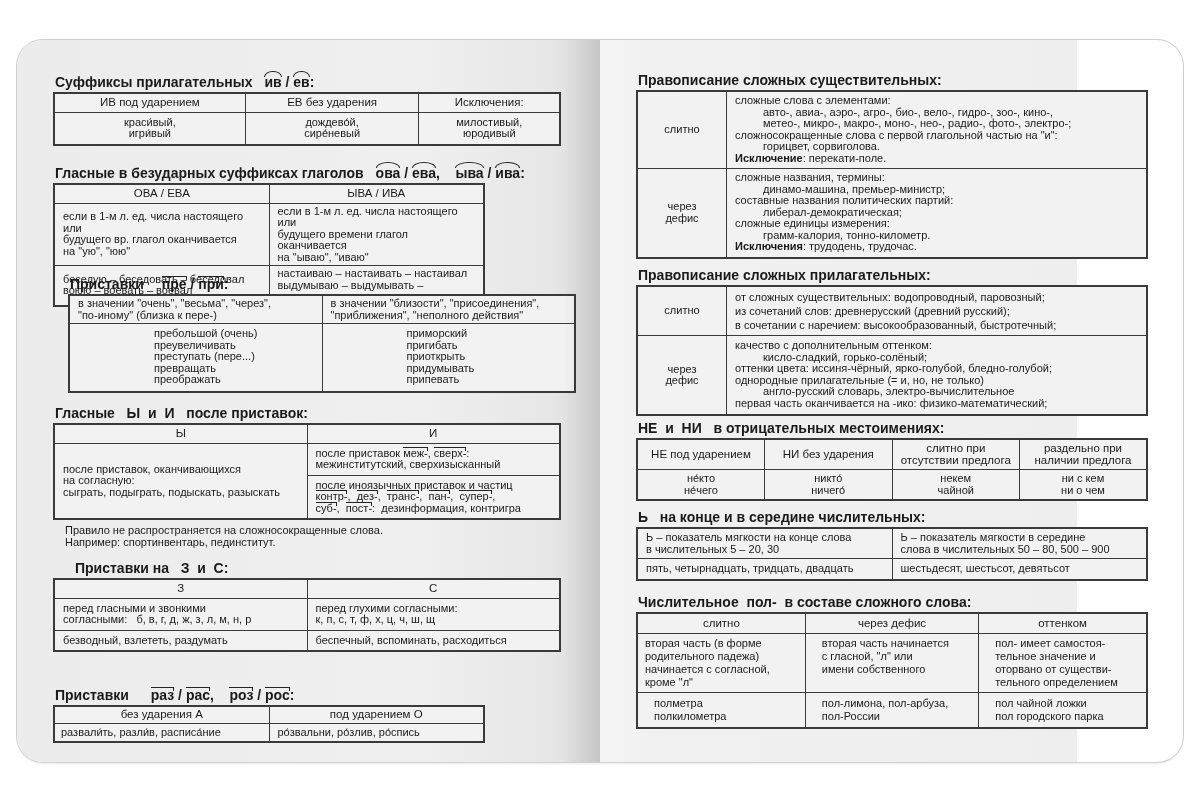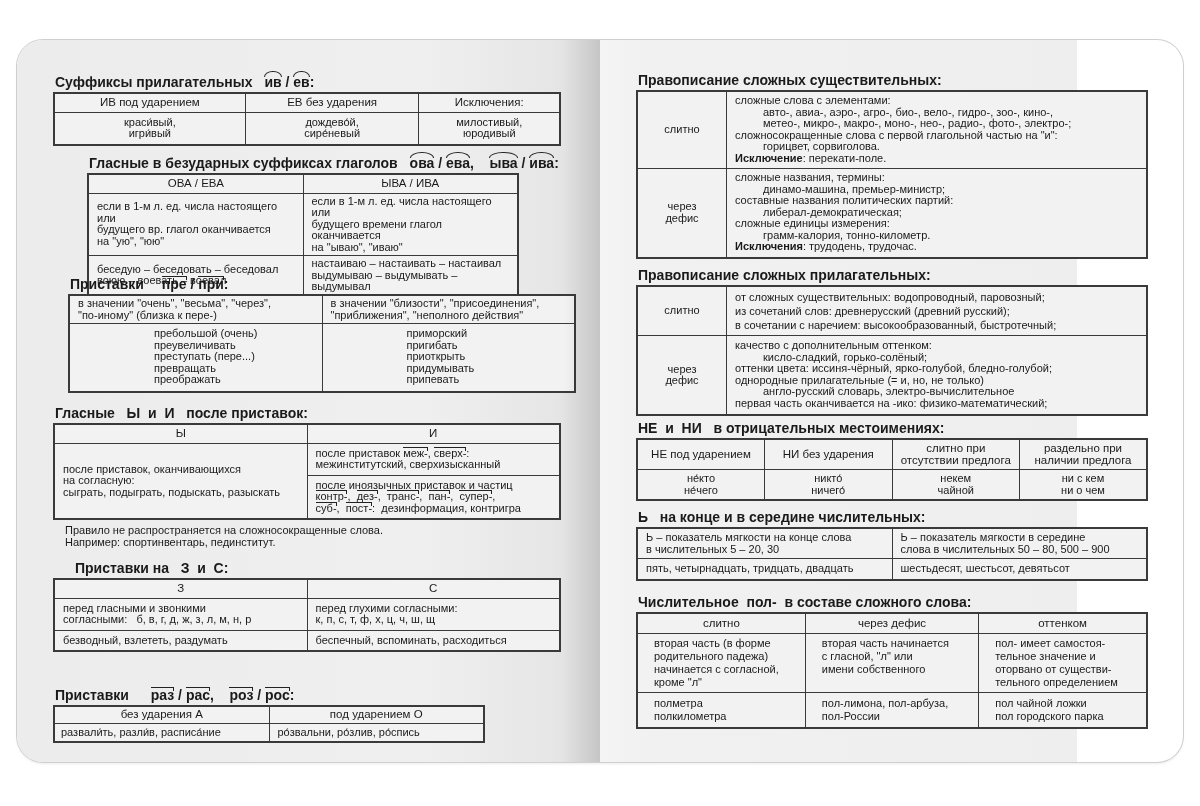--- a/index.html
+++ b/index.html
@@ -77,21 +77,21 @@
         </tr>
         <tr>
           <td class="c" style="padding:4px 6px;"><span>краси́вый,</span><br><span>игри́вый</span></td>
           <td class="c"><span>дождево́й,</span><br><span>сире́невый</span></td>
           <td class="c"><span>милостивый,</span><br><span>юродивый</span></td>
         </tr>
       </tbody>
         </table>
     </div>
 
-    <div class="section" style="left:36px; top:114px; width:432px;margin-left:34px;">
+    <div class="section" style="left:36px; top:124px; width:432px;">
       <div class="title">
         <span>Гласные в безударных суффиксах глаголов</span>
         <span class="mk"><span class="arc">ова</span> / <span class="arc">ева</span>,&nbsp;&nbsp;&nbsp; <span class="arc">ыва</span> / <span class="arc">ива</span>:</span>
       </div>
       <table class="outer">
         <tbody>
             <tr>
           <th style="width:50%;">ОВА / ЕВА</th>
           <th>ЫВА / ИВА</th>
         </tr>
@@ -316,21 +316,21 @@
     <div class="section" style="left:36px; top:555px; width:512px;">
       <div class="title" style="white-space:pre;">Числительное  пол-  в составе сложного слова:</div>
       <table class="outer" style="line-height:13px;">
         <tbody>
             <tr>
           <th style="width:33%;">слитно</th>
           <th style="width:34%;">через дефис</th>
           <th>оттенком</th>
         </tr>
         <tr>
-          <td style="vertical-align:top; padding:3px 16px;"><span>вторая часть (в форме</span><br><span>родительного падежа)</span><br><span>начинается с согласной,</span><br><span>кроме "л"</span></td>
+          <td style="vertical-align:top; padding:3px 7px;"><span>вторая часть (в форме</span><br><span>родительного падежа)</span><br><span>начинается с согласной,</span><br><span>кроме "л"</span></td>
           <td style="vertical-align:top; padding:3px 16px;"><span>вторая часть начинается</span><br><span>с гласной, "л" или</span><br><span>имени собственного</span></td>
           <td style="vertical-align:top; padding:3px 16px;"><span>пол-  имеет самостоя-</span><br><span>тельное значение и</span><br><span>оторвано от существи-</span><br><span>тельного определением</span></td>
         </tr>
         <tr>
           <td style="padding:4px 16px;"><span>полметра</span><br><span>полкилометра</span></td>
           <td style="padding:4px 16px;"><span>пол-лимона, пол-арбуза,</span><br><span>пол-России</span></td>
           <td style="padding:4px 16px;"><span>пол чайной ложки</span><br><span>пол городского парка</span></td>
         </tr>
       </tbody>
         </table>

